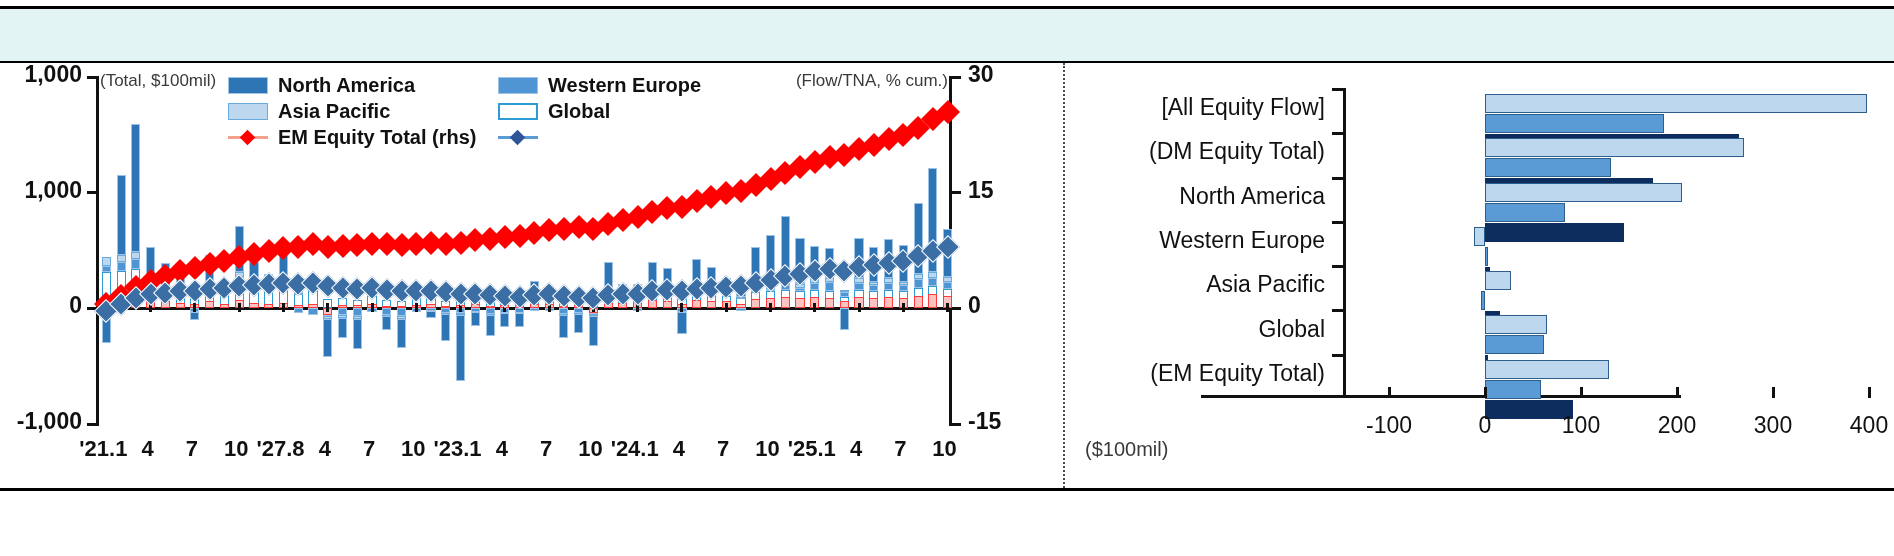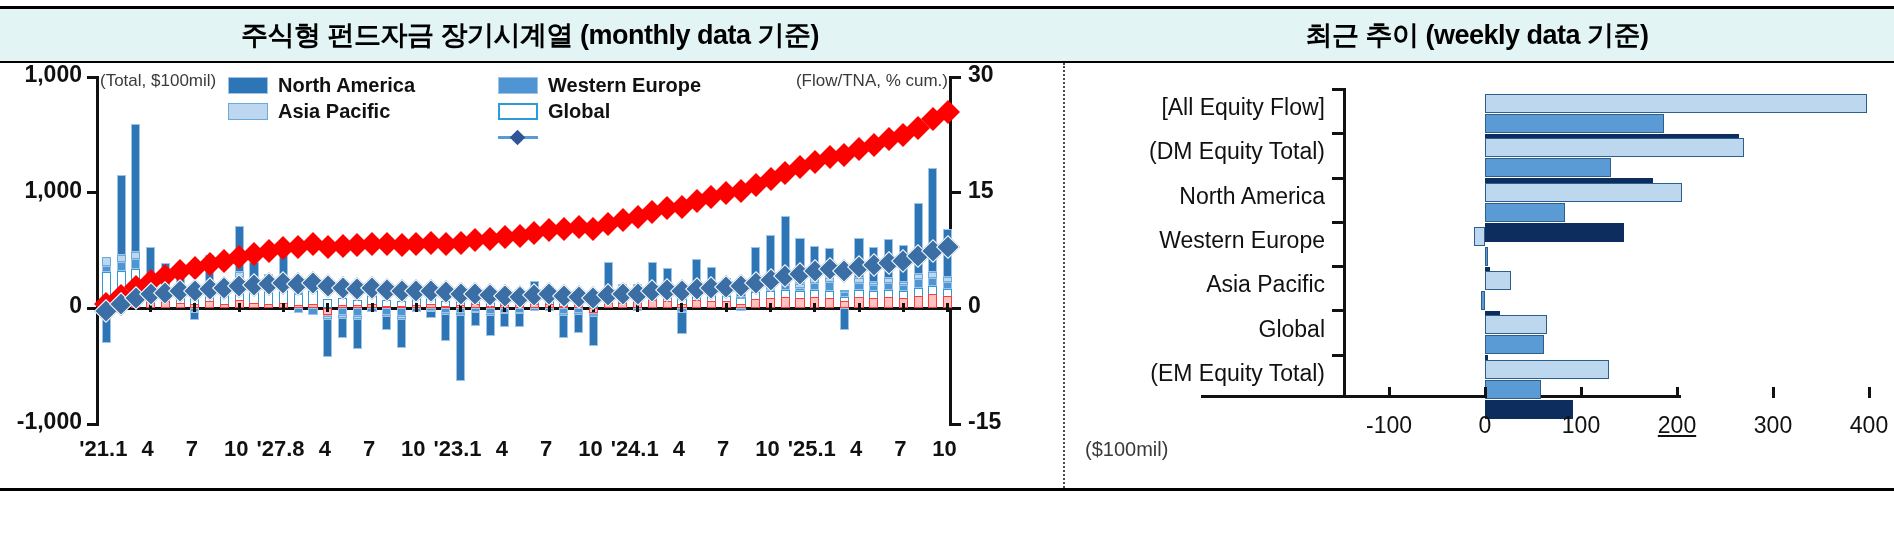--- a/index.html
+++ b/index.html
@@ -110,37 +110,39 @@
   .unitR { position:absolute; left:1085px; top:438px; font-size:20px; color:#3a3a3a; white-space:nowrap; }
 </style>
 </head>
 <body>
 
 <div class="frame">
 
   <div class="hdr-rule-top"></div>
   <div class="hdr-band"></div>
   <div class="hdr-rule-bot"></div>
-  <div class="hdr-title" id="hdr-left">주식형 펀드자금 장기시계열 (monthly data 기준)</div>
-  <div class="hdr-title" id="hdr-right">최근 추이 (weekly data 기준)</div>
   <div class="vdivider"></div>
 
   <div id="left-panel">
     <div class="axis-note" id="unitL" style="left: 100px; top: 8px;">(Total, $100mil)</div>
     <div class="axis-note" id="unitR" style="left: auto; right: 112px; top: 8px;">(Flow/TNA, % cum.)</div>
 
     <div id="legendL">
       <div class="lg-col" id="lgcol1" style="left:0;">
         <div class="lg-row">
           <span class="sw na"></span>
           <span>North America</span>
         </div>
         <div class="lg-row">
           <span class="sw ap"></span>
           <span>Asia Pacific</span>
+        </div>
+        <div class="lg-row">
+          <span class="swline emr"></span>
+          <span>EM Equity Total (rhs)</span>
         </div>
       </div>
       <div class="lg-col" id="lgcol2" style="left:270px;">
         <div class="lg-row">
           <span class="sw we"></span>
           <span>Western Europe</span>
         </div>
         <div class="lg-row">
           <span class="sw gl"></span>
           <span>Global</span>
@@ -844,21 +846,21 @@
       <div class="rbtick" style="left: 140.5px;"></div>
       <div class="rbtick" style="left: 236.5px;"></div>
       <div class="rbtick" style="left: 332.5px;"></div>
       <div class="rbtick" style="left: 428.5px;"></div>
       <div class="rbtick" style="left: 524.5px;"></div>
     </div>
   <div id="rxlabs">
       <div class="rxlab" style="left: 1344px; top: 412px; width: 90px;">-100</div>
       <div class="rxlab" style="left: 1440px; top: 412px; width: 90px;">0</div>
       <div class="rxlab" style="left: 1536px; top: 412px; width: 90px;">100</div>
-      <div class="rxlab" style="left: 1632px; top: 412px; width: 90px; text-decoration: underline;">200</div>
+      <div class="rxlab" style="left: 1632px; top: 412px; width: 90px;">200</div>
       <div class="rxlab" style="left: 1728px; top: 412px; width: 90px;">300</div>
       <div class="rxlab" style="left: 1824px; top: 412px; width: 90px;">400</div>
     </div>
   <div class="unitR">($100mil)</div>
 
 
   <div class="ftr-rule"></div>
 </div>
 
 </body></html>

